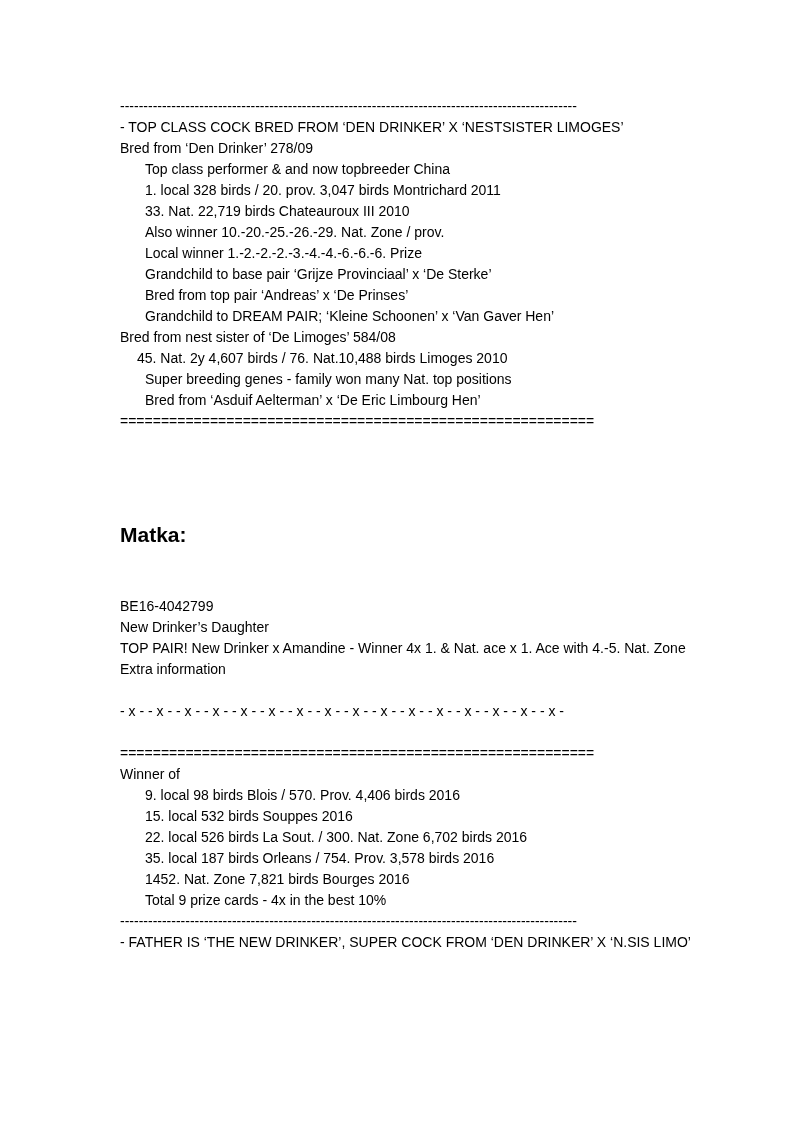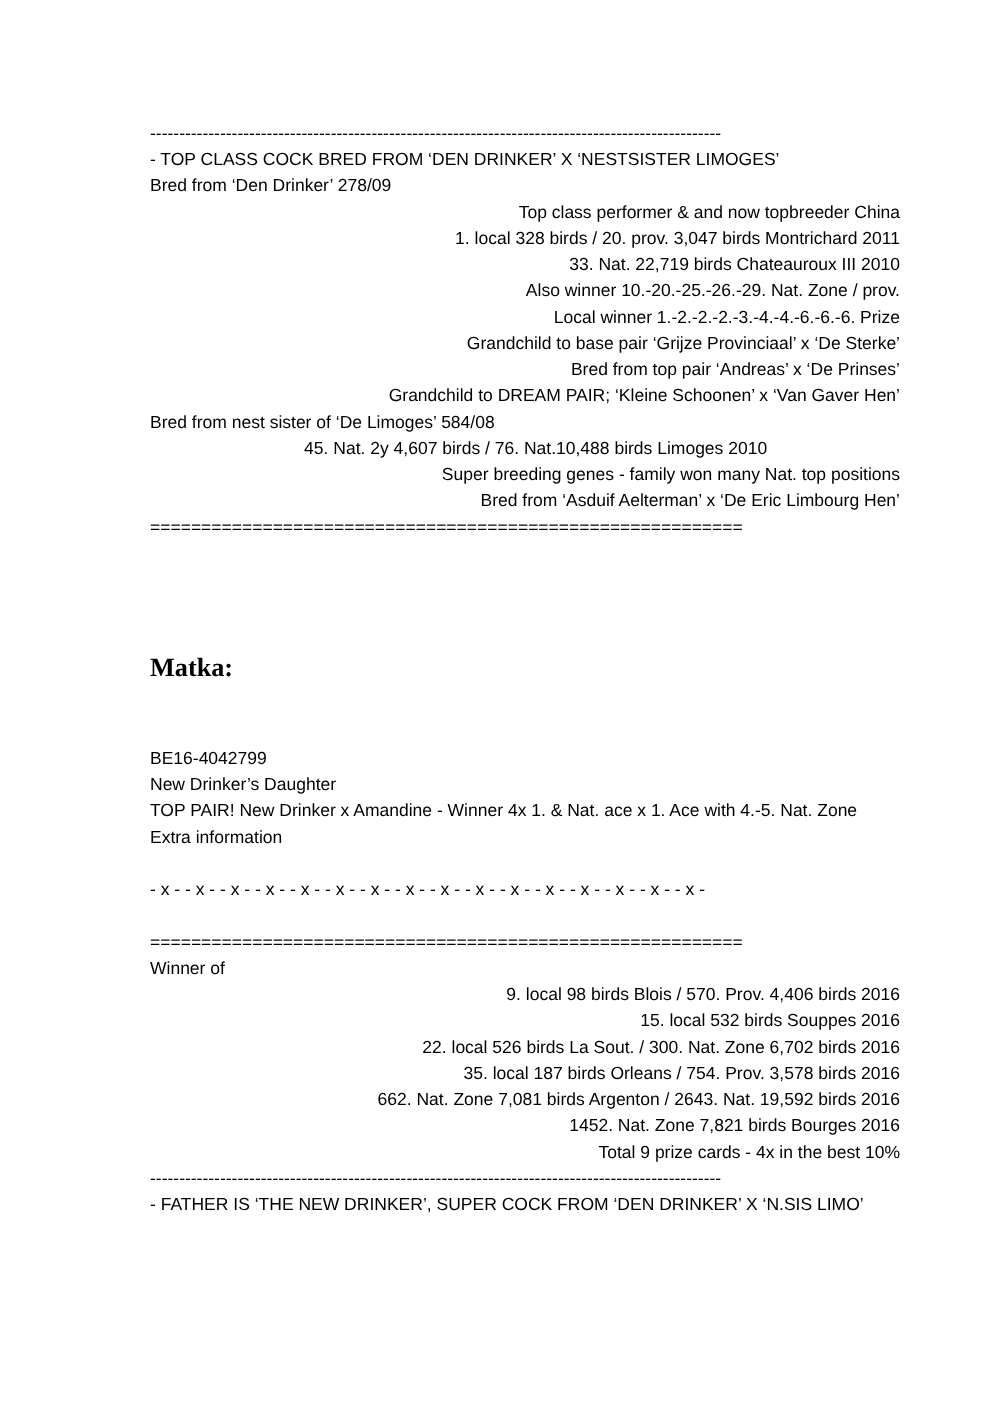--- a/index.html
+++ b/index.html
@@ -14,30 +14,29 @@
     font-family: "Liberation Sans", sans-serif;
     font-size: 14px;
     padding: 96px 80px 0 120px;
     overflow: hidden;
   }
   .line {
     line-height: 21px;
     white-space: pre;
   }
   .ind0 { margin-left: 0; }
-  .ind1 { margin-left: 17px; text-align: center; }
-  .ind2 { margin-left: 25px; text-align: right; }
+  .ind1 { margin-left: 17px; }
+  .ind2 { margin-left: 25px; }
   .ind3 { margin-left: 46px; }
   .heading {
     font-size: 21px;
     font-weight: 700;
     line-height: 33px;
     margin-top: 86px;
     margin-bottom: 45px;
-    font-family: Liberation Serif, serif;
   }
   .sp21 { height: 21px; }
 </style>
 </head>
 <body>
 
 <div class="page">
 
   <div class="line ind0">--------------------------------------------------------------------------------------------------</div>
   <div class="line ind0">- TOP CLASS COCK BRED FROM ‘DEN DRINKER’ X ‘NESTSISTER LIMOGES’</div>
@@ -71,20 +70,19 @@
 
   <div class="sp21"></div>
 
   <div class="line ind0">==========================================================</div>
   <div class="line ind0">Winner of</div>
   <div>
       <div class="line ind2">9. local 98 birds Blois / 570. Prov. 4,406 birds 2016</div>
       <div class="line ind2">15. local 532 birds Souppes 2016</div>
       <div class="line ind2">22. local 526 birds La Sout. / 300. Nat. Zone 6,702 birds 2016</div>
       <div class="line ind2">35. local 187 birds Orleans / 754. Prov. 3,578 birds 2016</div>
-      <div class="line ind2">662. Nat. Zone 7,081 birds Argenton / 2643. Nat. 19,592 birds 2016</div>
       <div class="line ind2">1452. Nat. Zone 7,821 birds Bourges 2016</div>
       <div class="line ind2">Total 9 prize cards - 4x in the best 10%</div>
     </div>
   <div class="line ind0">--------------------------------------------------------------------------------------------------</div>
   <div class="line ind0">- FATHER IS ‘THE NEW DRINKER’, SUPER COCK FROM ‘DEN DRINKER’ X ‘N.SIS LIMO’</div>
 
 </div>
 
 </body></html>

